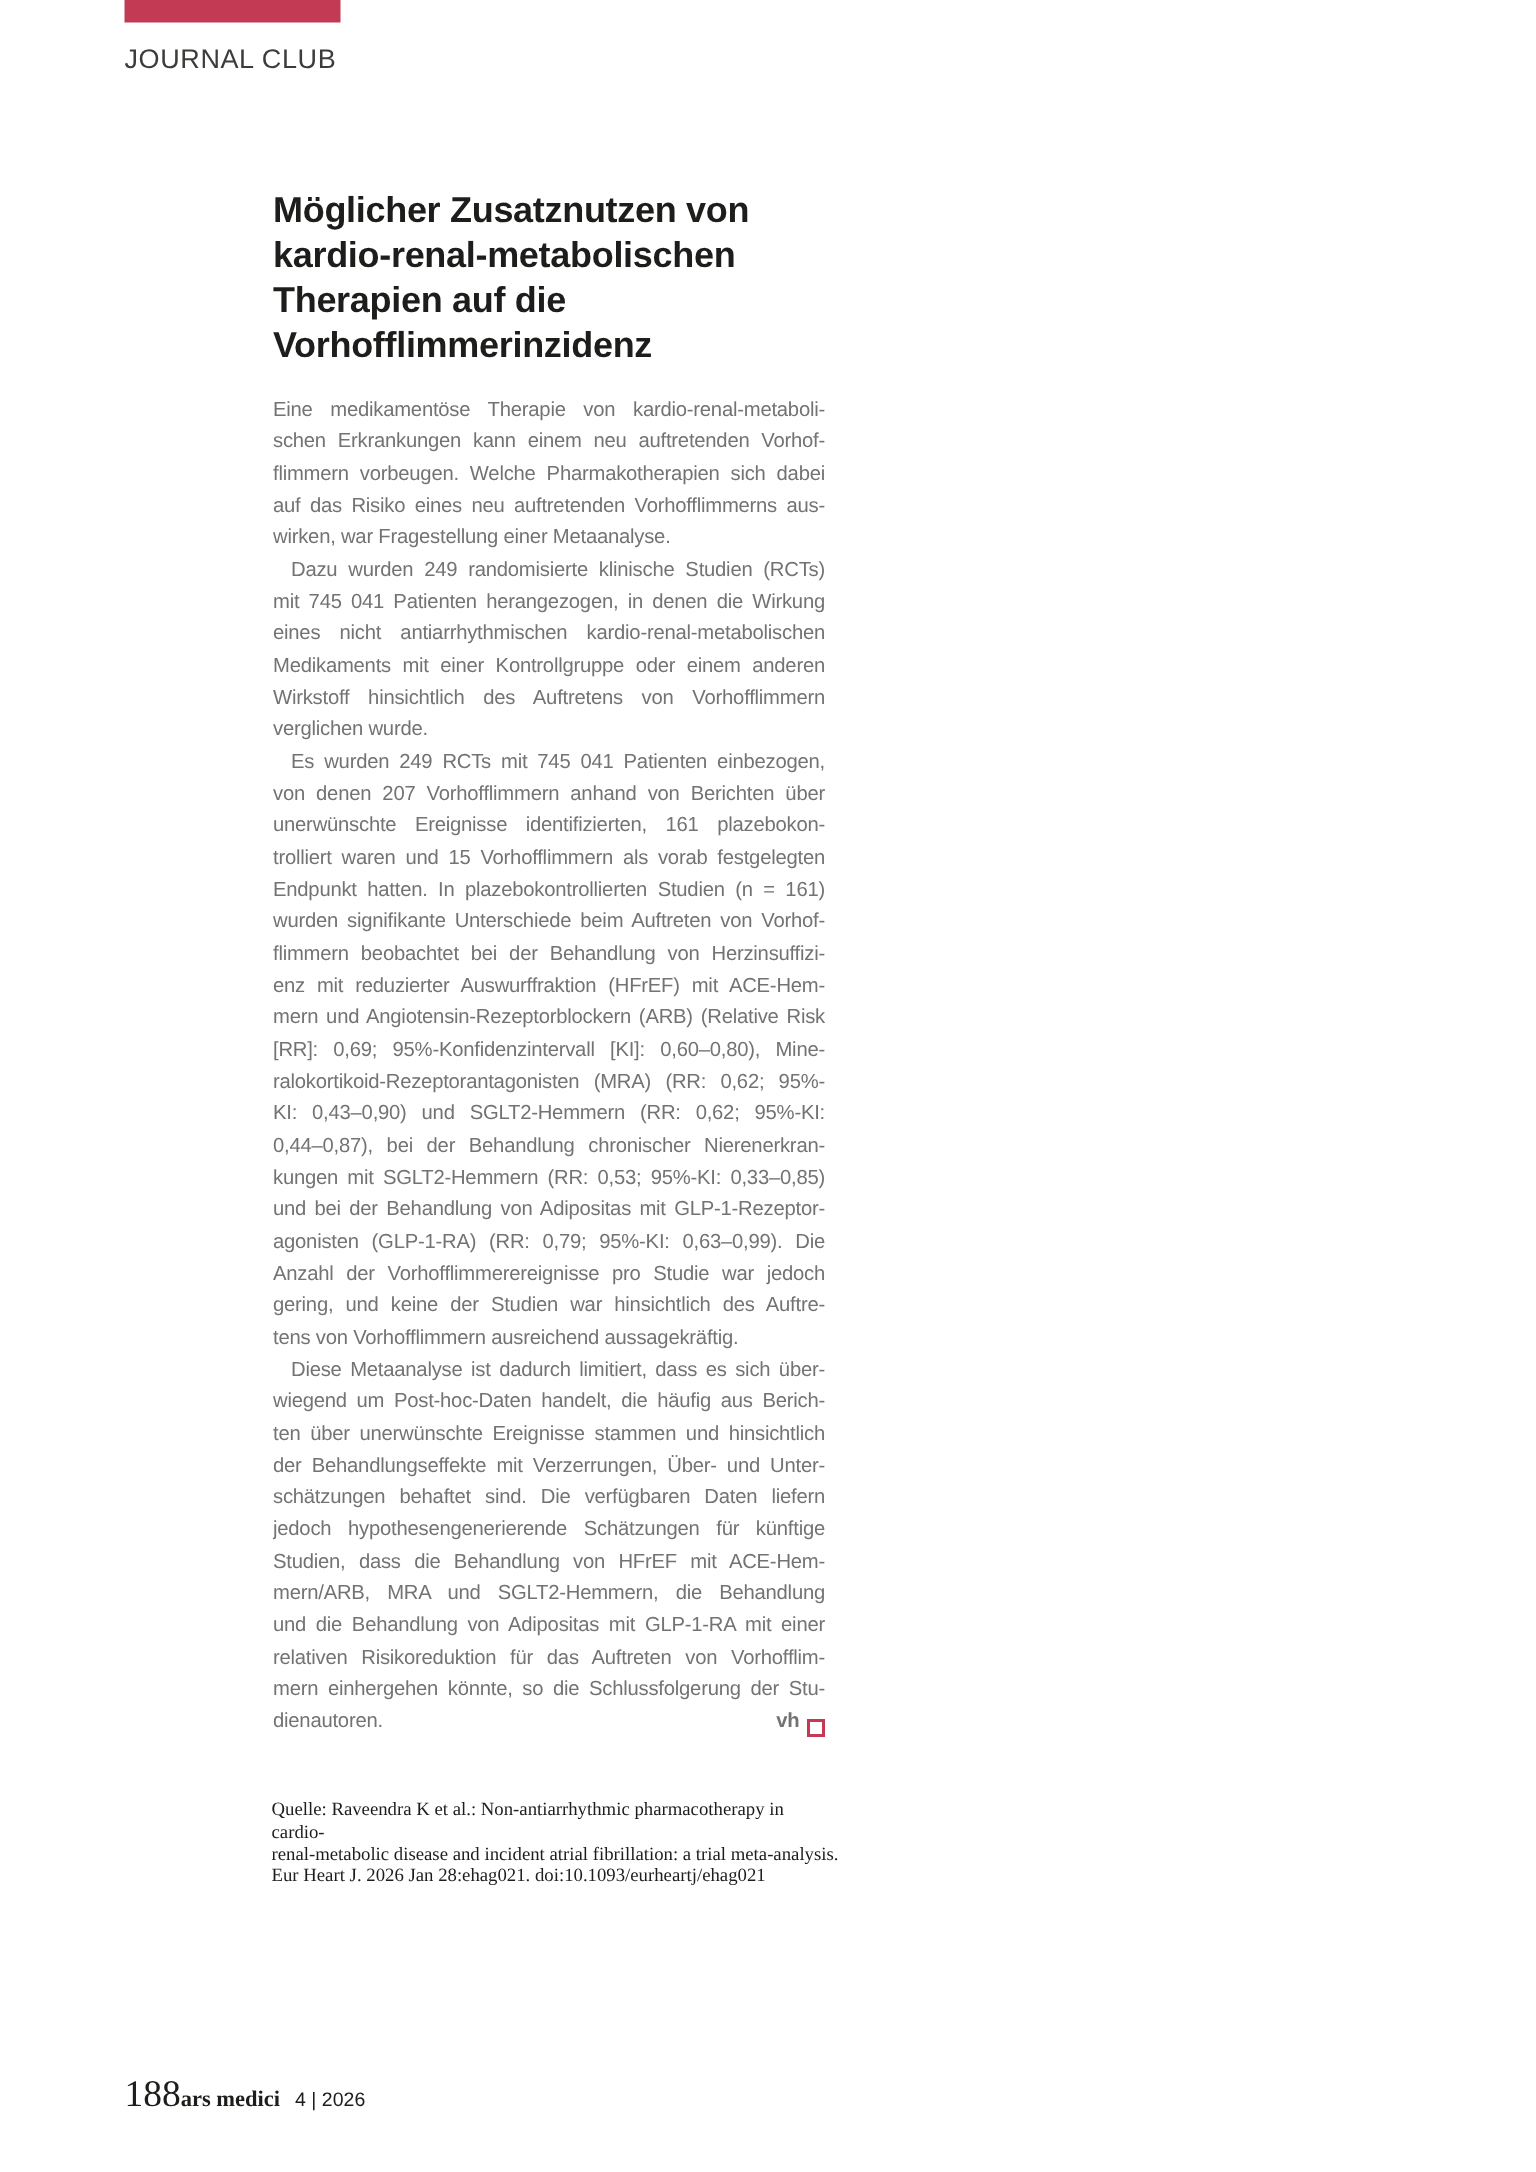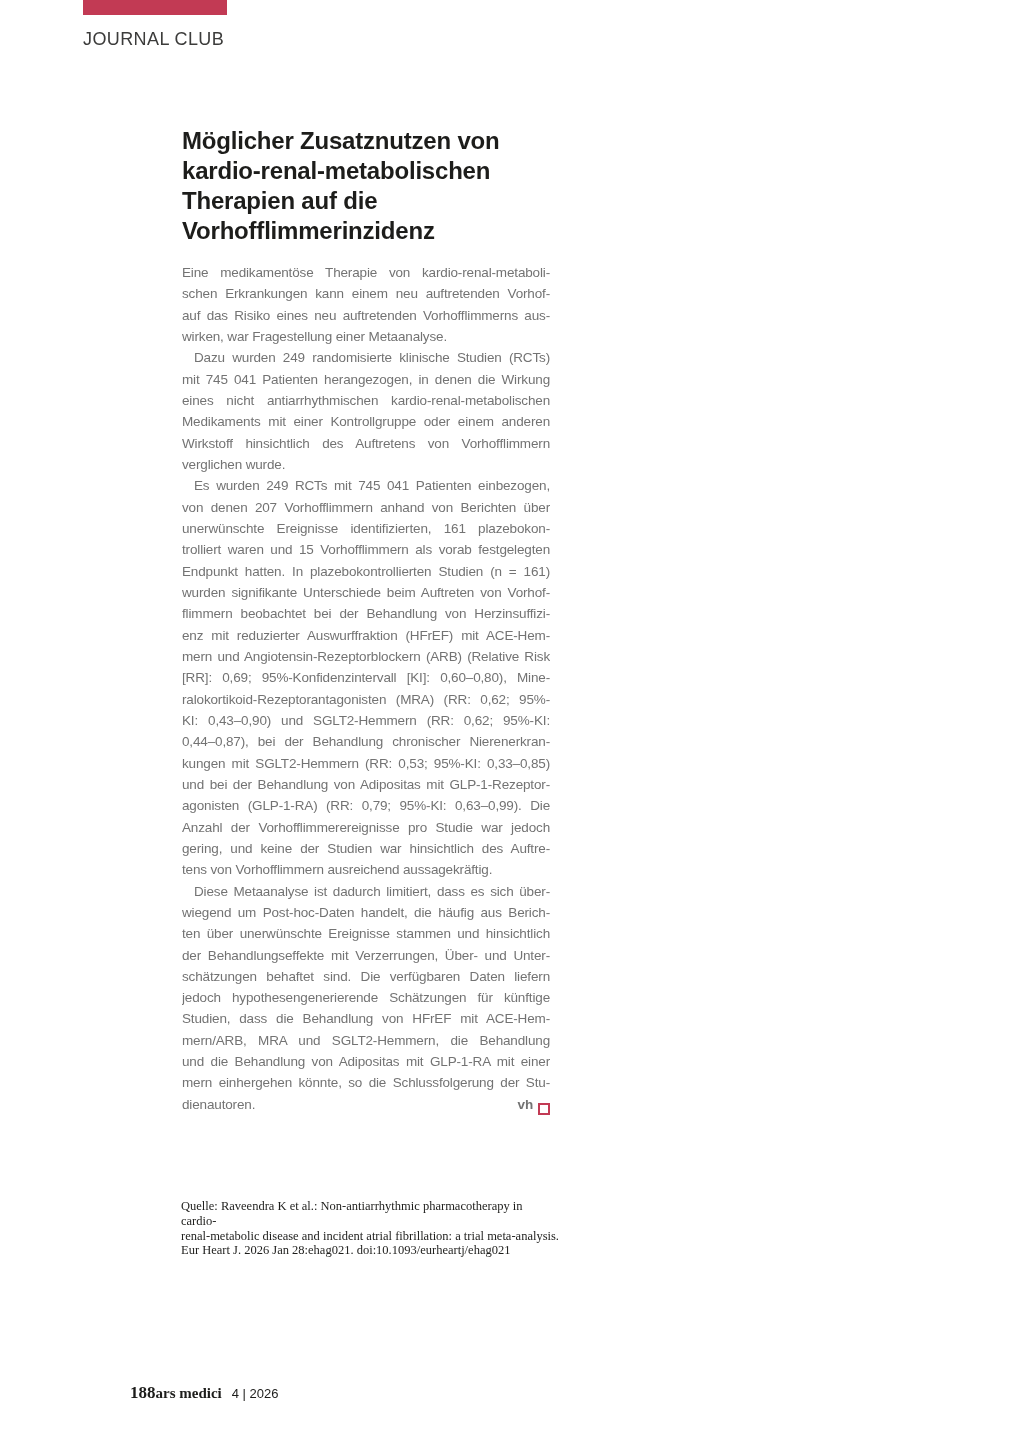--- a/index.html
+++ b/index.html
@@ -36,41 +36,42 @@
   .endbox{
     display:inline-block;width:8px;height:8px;border:2px solid #c23a54;background:#fff;
   }
   .source{
     position:absolute;left:181px;top:1199px;width:380px;
     font-family:"Liberation Serif",serif;font-size:12.5px;line-height:14.8px;color:#1d1d1b;
   }
   .footer{
     position:absolute;left:83px;top:1383px;display:flex;align-items:baseline;
   }
-  .page-num{font-family:"Liberation Serif",serif;font-weight:700;font-size:17px;margin-left:47px;}
+  .page-num{font-family:"Liberation Serif",serif;font-weight:400;font-size:25px;}
   .journal-name{font-family:"Liberation Serif",serif;font-weight:700;font-size:15px;margin-left:0;}
   .issue{font-size:13px;margin-left:10px;color:#1d1d1b;}
 </style>
 </head>
 <body>
 
 <div class="redbar"></div>
 <div class="kicker">JOURNAL CLUB</div>
 
 <div class="title">
   <div>Möglicher Zusatznutzen von</div>
   <div>kardio-renal-metabolischen</div>
   <div>Therapien auf die</div>
   <div>Vorhofflimmerinzidenz</div>
 </div>
 
 <div class="body-col">
     <div>
       <div class="line">Eine medikamentöse Therapie von kardio-renal-metaboli-</div>
       <div class="line">schen Erkrankungen kann einem neu auftretenden Vorhof-</div>
+      <div class="line">flimmern vorbeugen. Welche Pharmakotherapien sich dabei</div>
       <div class="line">auf das Risiko eines neu auftretenden Vorhofflimmerns aus-</div>
       <div class="line lastline">wirken, war Fragestellung einer Metaanalyse.</div>
     </div>
     <div>
       <div class="line indent">Dazu wurden 249 randomisierte klinische Studien (RCTs)</div>
       <div class="line">mit 745 041 Patienten herangezogen, in denen die Wirkung</div>
       <div class="line">eines nicht antiarrhythmischen kardio-renal-metabolischen</div>
       <div class="line">Medikaments mit einer Kontrollgruppe oder einem anderen</div>
       <div class="line">Wirkstoff hinsichtlich des Auftretens von Vorhofflimmern</div>
       <div class="line lastline">verglichen wurde.</div>
@@ -99,20 +100,21 @@
     <div>
       <div class="line indent">Diese Metaanalyse ist dadurch limitiert, dass es sich über-</div>
       <div class="line">wiegend um Post-hoc-Daten handelt, die häufig aus Berich-</div>
       <div class="line">ten über unerwünschte Ereignisse stammen und hinsichtlich</div>
       <div class="line">der Behandlungseffekte mit Verzerrungen, Über- und Unter-</div>
       <div class="line">schätzungen behaftet sind. Die verfügbaren Daten liefern</div>
       <div class="line">jedoch hypothesengenerierende Schätzungen für künftige</div>
       <div class="line">Studien, dass die Behandlung von HFrEF mit ACE-Hem-</div>
       <div class="line">mern/ARB, MRA und SGLT2-Hemmern, die Behandlung</div>
       <div class="line">und die Behandlung von Adipositas mit GLP-1-RA mit einer</div>
+      <div class="line">relativen Risikoreduktion für das Auftreten von Vorhofflim-</div>
       <div class="line">mern einhergehen könnte, so die Schlussfolgerung der Stu-</div>
       <div class="sign-line">
         <span>dienautoren.</span>
         <span class="signoff">
           <span class="vh">vh</span>
           <span class="endbox"></span>
         </span>
       </div>
     </div>
   </div>

